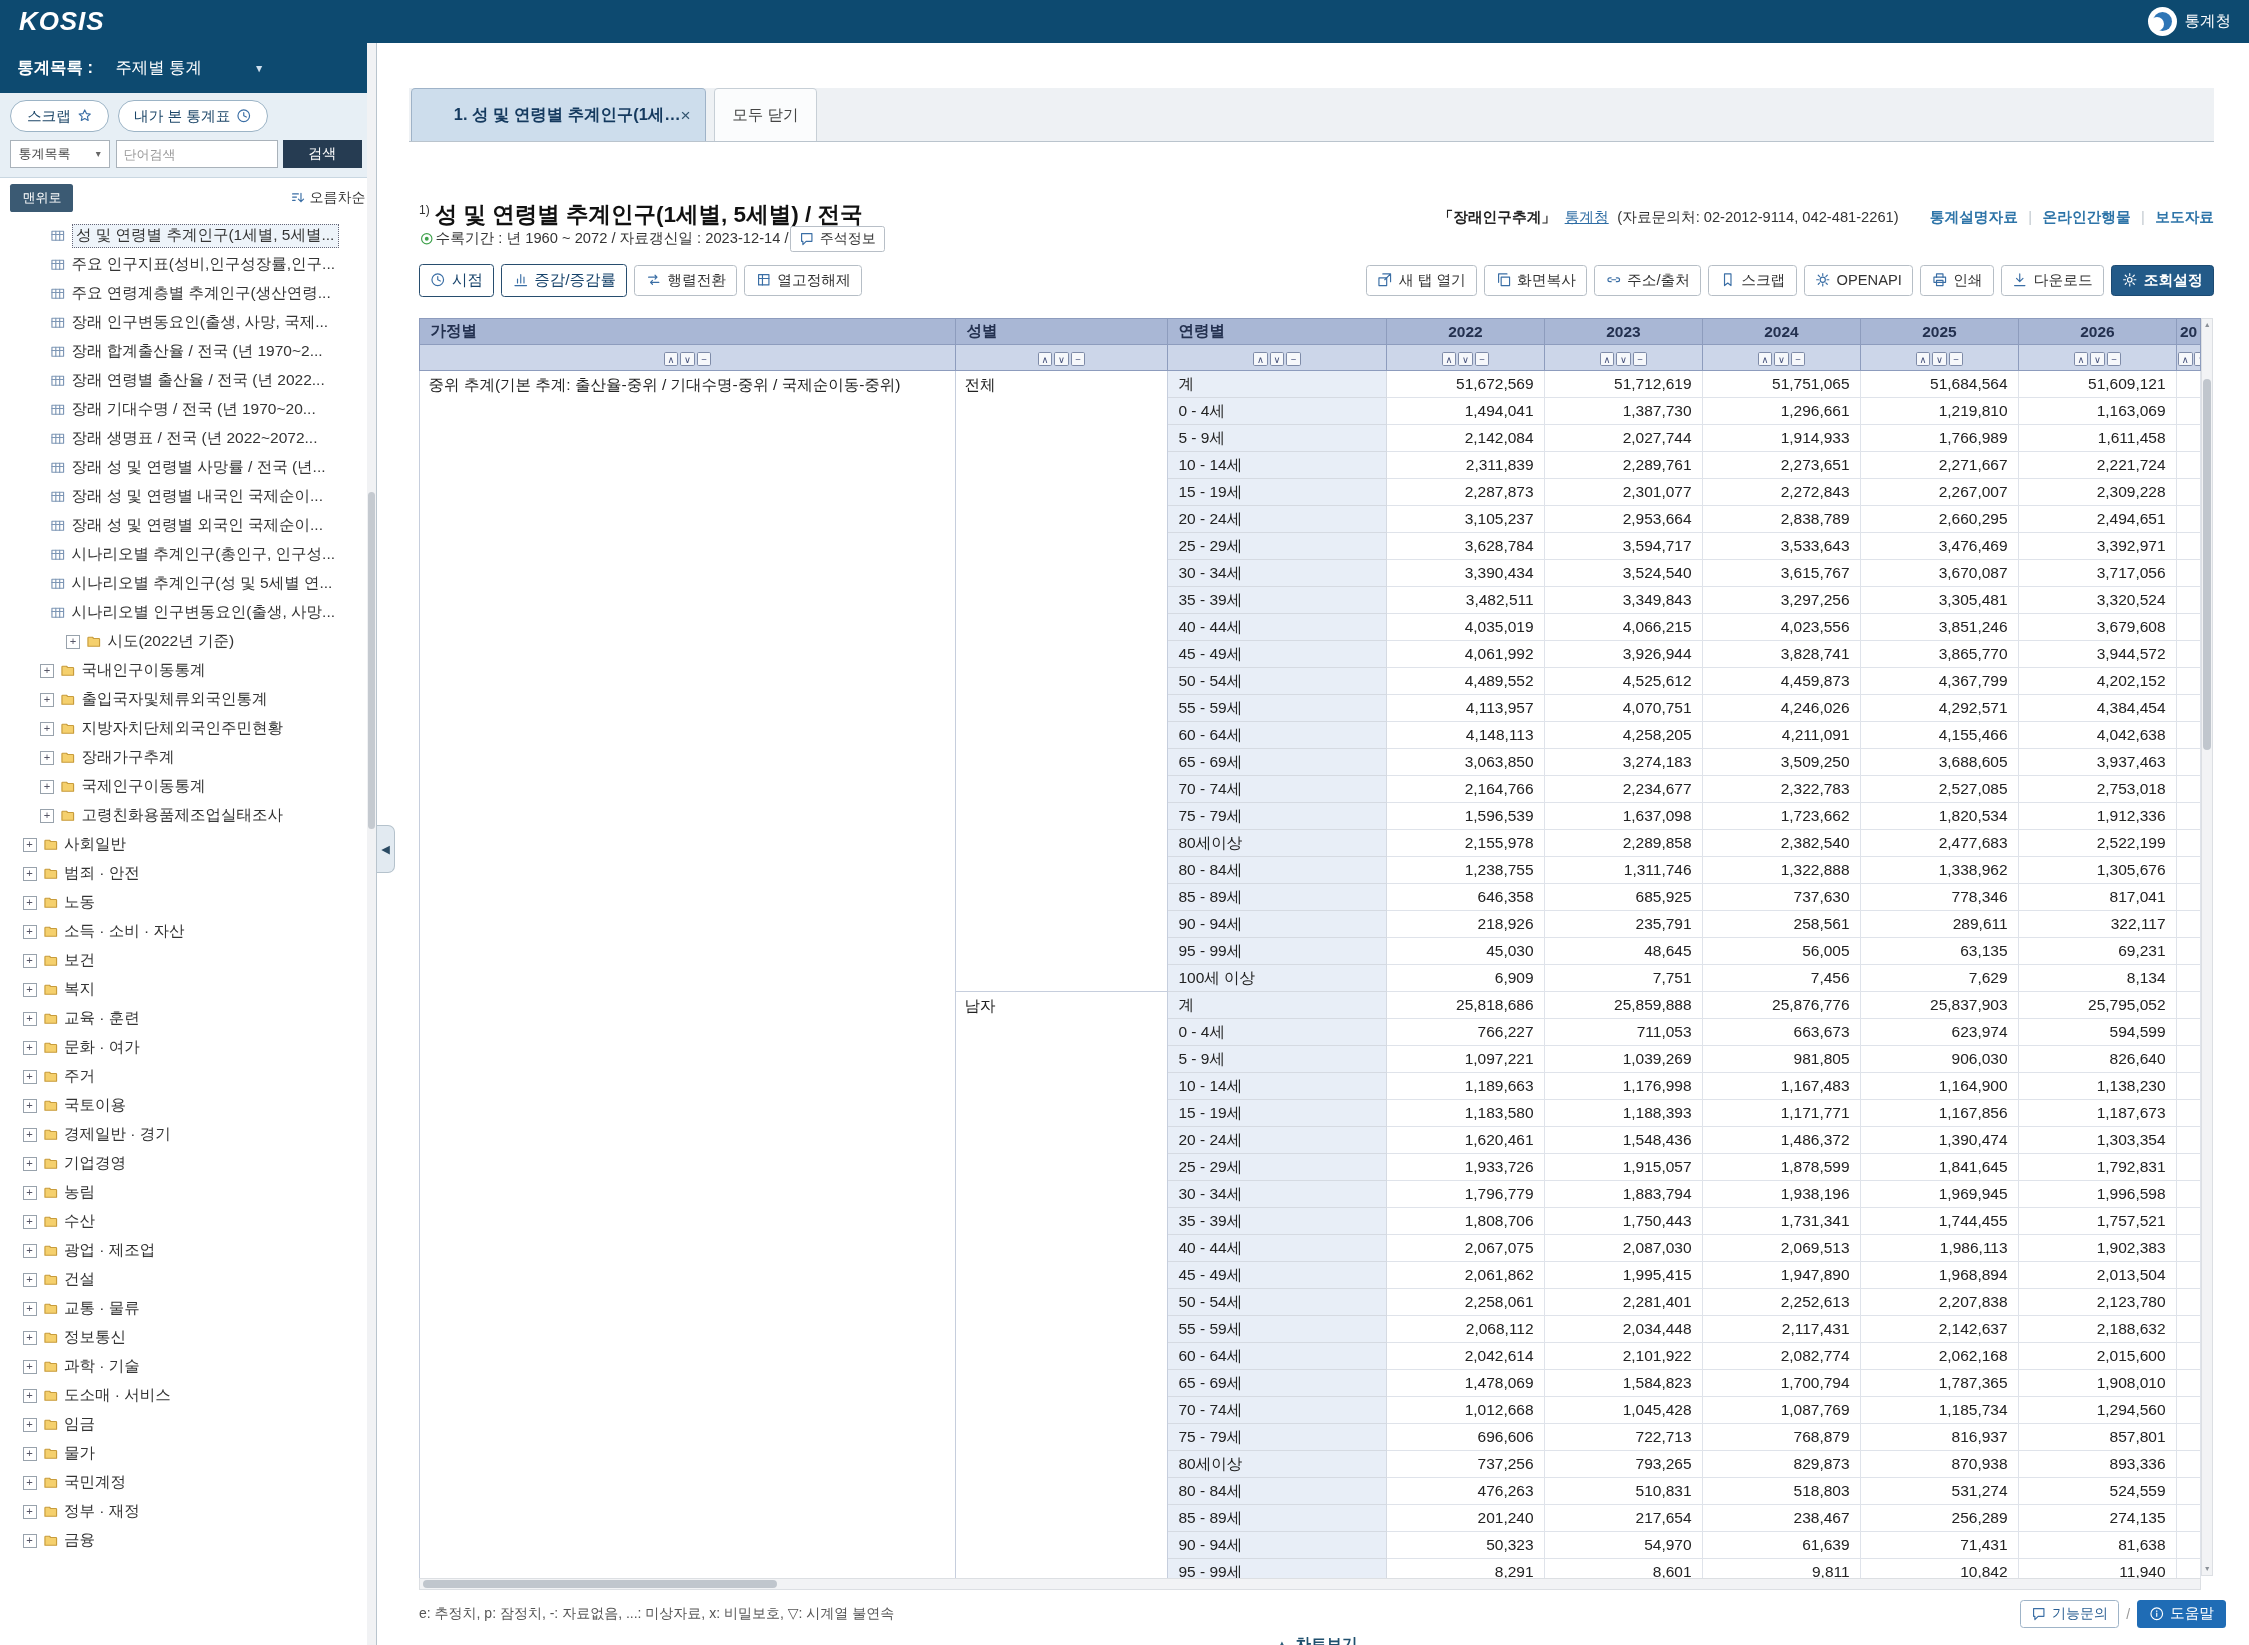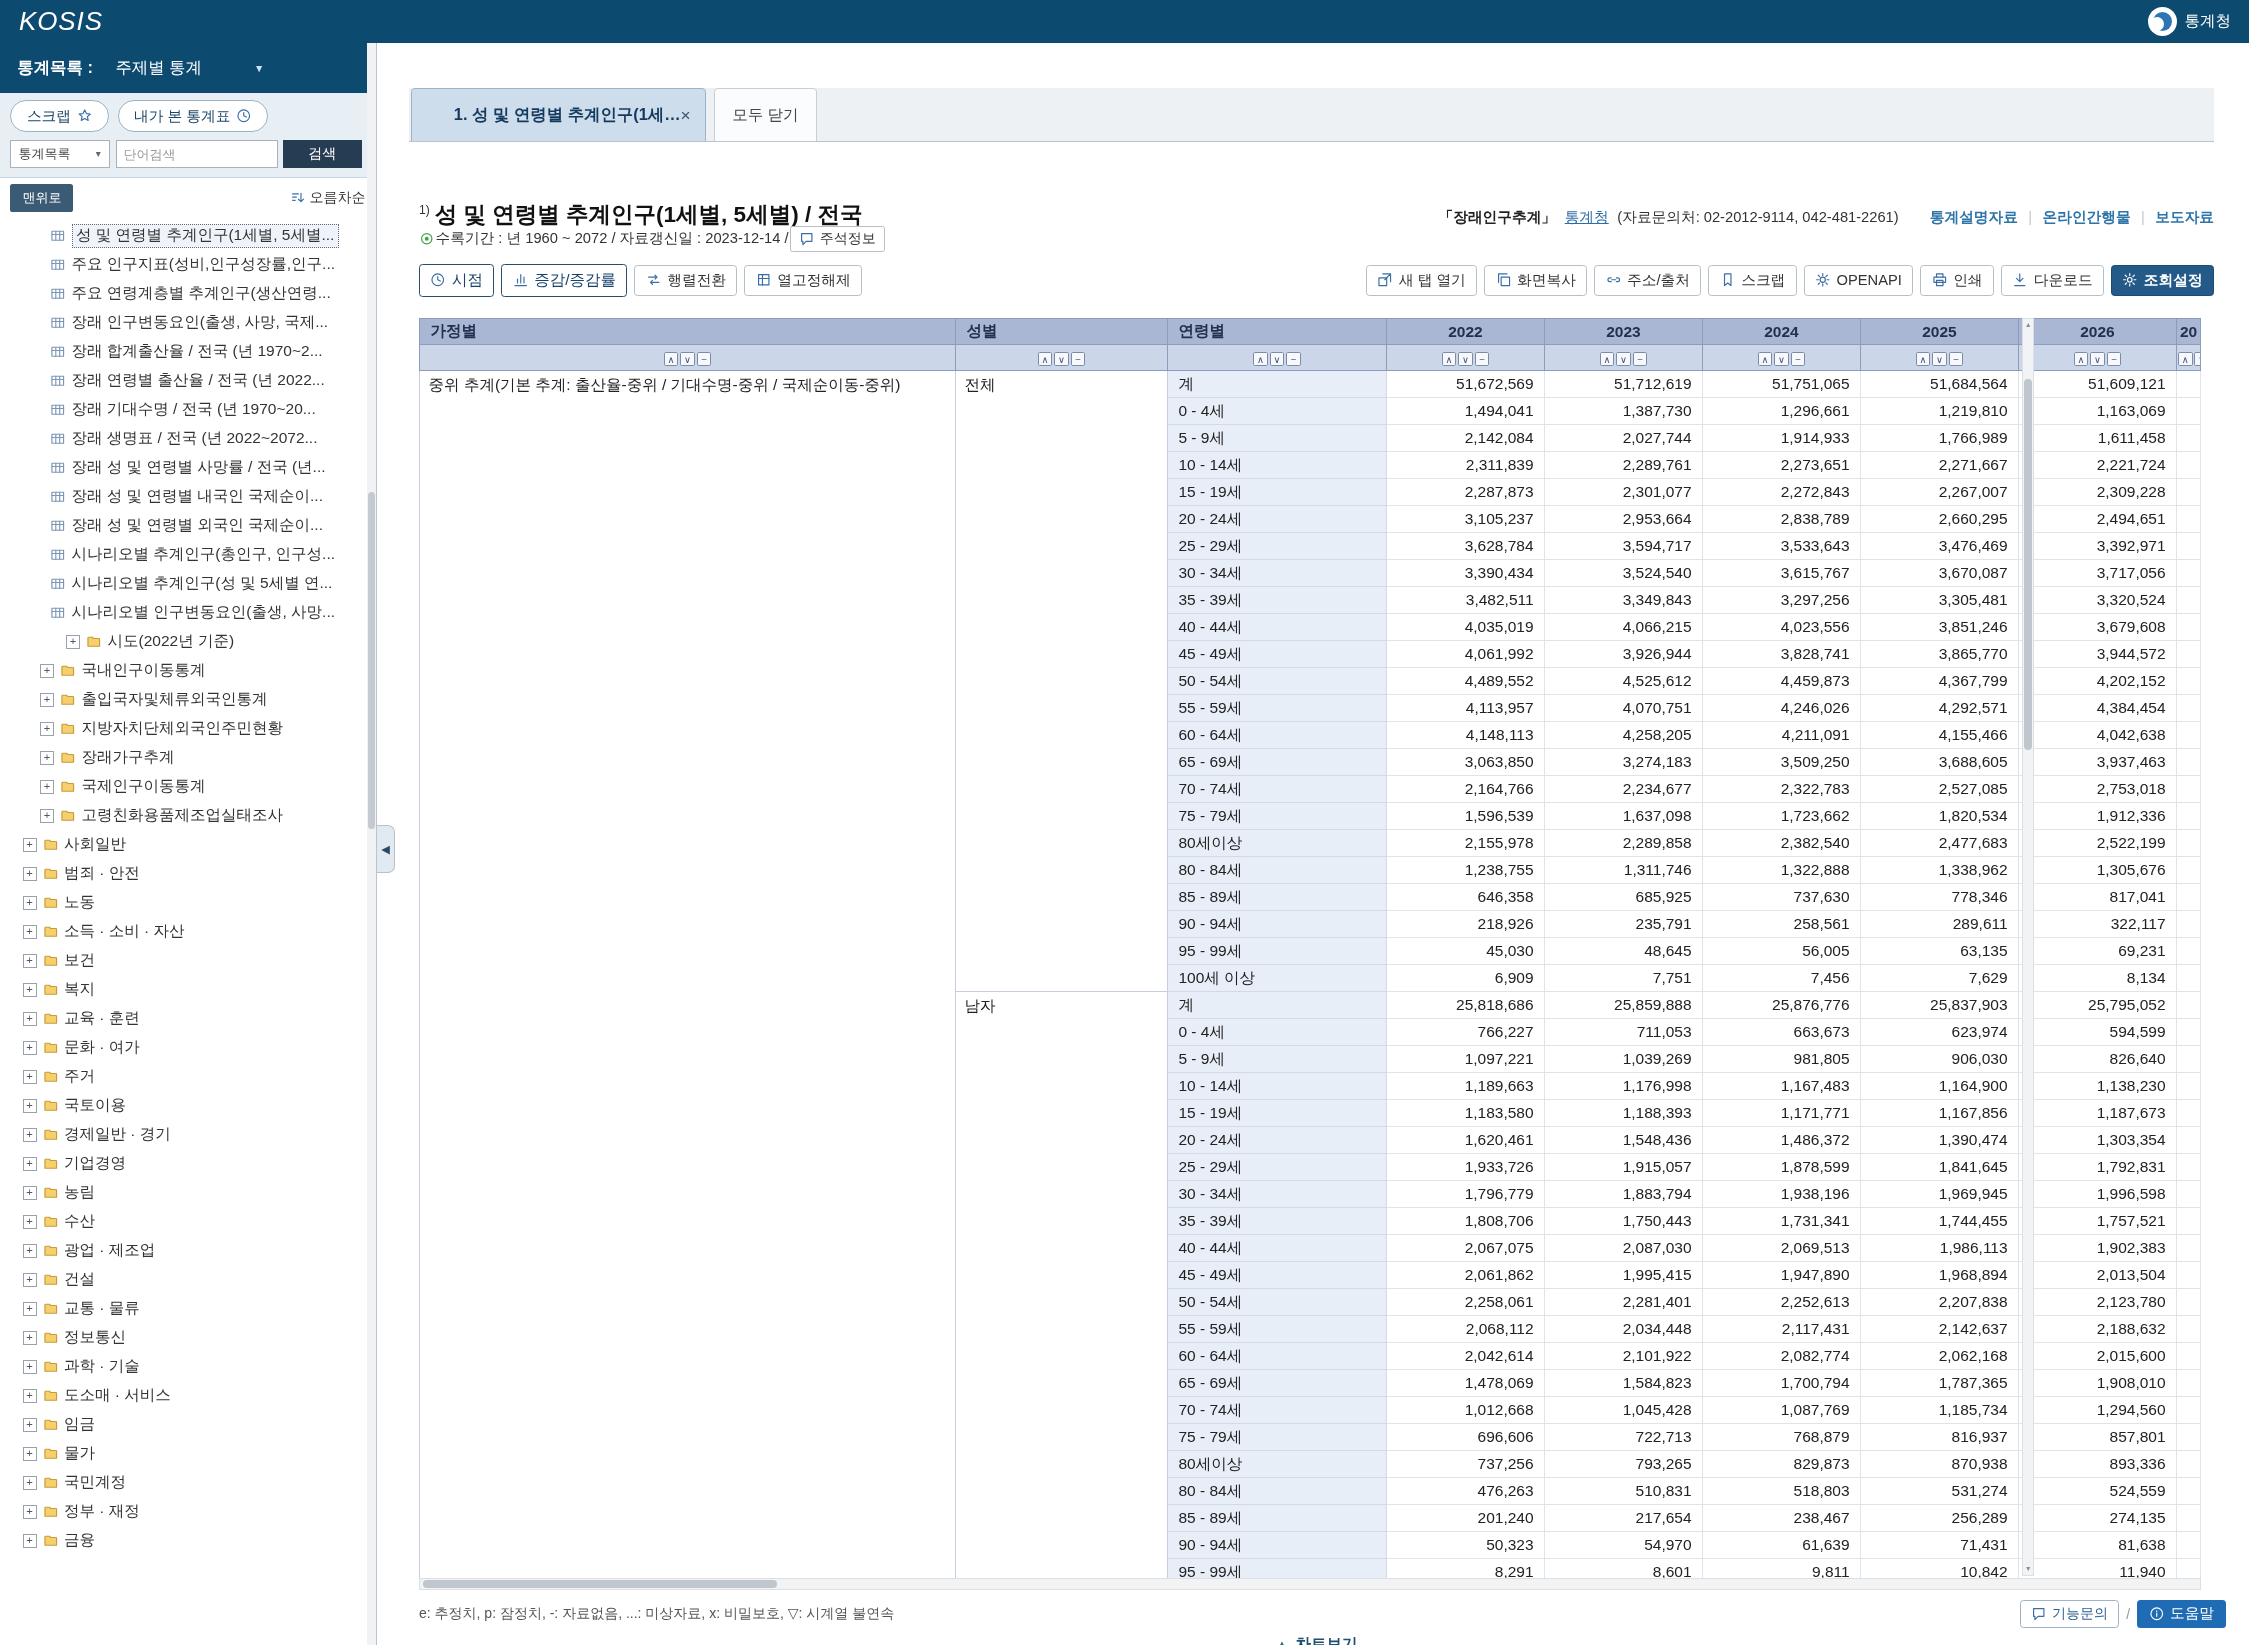--- a/index.html
+++ b/index.html
@@ -9,21 +9,21 @@
     background:#fff; color:#333; position:relative; overflow:hidden;
   }
   
   .ic { display:inline-block; width:15.5px; height:15.5px; vertical-align:middle; flex:0 0 auto; }
   .ic svg { width:100%; height:100%; fill:none; stroke:#3a6ea5; stroke-width:1.8; stroke-linecap:round; stroke-linejoin:round; }
   .ic.w svg { stroke:#fff; }
   .ic.dim svg { stroke:#7d96b5; }
   
   .topbar { position:absolute; left:0; top:0; width:2250px; height:43px; background:#0d4a70;
     display:flex; align-items:center; justify-content:space-between; padding:0 19px; }
-  .kosis-logo { color:#fff; font-size:26px; font-weight:normal; letter-spacing:0.9px; font-style:italic; }
+  .kosis-logo { color:#fff; font-size:26px; font-weight:bold; letter-spacing:0.9px; font-style:italic; }
   .agency { display:flex; align-items:center; gap:7.8px; }
   .emblem { width:29px; height:29px; border-radius:50%; background:#fff; position:relative; overflow:hidden; }
   .emblem::after { content:""; position:absolute; left:5.2px; top:5.2px; width:19px; height:19px; border-radius:50%; background:#2e75b6; }
   .emblem::before { content:""; position:absolute; left:2.6px; top:10.4px; width:14px; height:14px; border-radius:50%; background:#fff; z-index:1; }
   .agency-name { color:#fff; font-size:15.5px; }
   
   .sidebar { position:absolute; left:0; top:43px; width:377px; height:1602px; border-right:0.9px solid #b9c4cd; background:#fff; }
   .sb-head { height:50px; background:#0d4a70; display:flex; align-items:center; gap:22.5px; padding:0 17.3px; }
   .sb-head-label { color:#fff; font-size:16.4px; font-weight:bold; }
   .sb-topic { color:#fff; font-size:16.4px; display:flex; align-items:center; gap:52px; cursor:pointer; }
@@ -80,21 +80,21 @@
   .info-row { position:absolute; left:41px; top:181px; height:29px; display:flex; align-items:center; gap:1px; font-size:14.7px; color:#333; }
   .mini-btn { height:26px; border:0.9px solid #b8bfc7; background:#fff; border-radius:2.6px; font-size:14px; color:#333;
     display:inline-flex; align-items:center; gap:5.2px; padding:0 8.6px; cursor:pointer; }
   .toolbar { position:absolute; left:41px; right:36px; top:219px; height:36px; display:flex; justify-content:space-between; align-items:center; }
   .tb-group { display:flex; gap:7px; align-items:center; }
   .tbtn { height:31px; border:0.9px solid #b6bec6; background:#fff; border-radius:3.5px; color:#333; font-size:14.7px;
     display:inline-flex; align-items:center; gap:6px; padding:0 10.4px; cursor:pointer; }
   .tbtn.strong { border:1.7px solid #274d6e; color:#17436b; font-weight:normal; font-size:15.5px; height:33px; }
   .tbtn.primary { background:#235a88; border:0.9px solid #1c4a72; color:#fff; font-weight:bold; }
   
-  .table-zone { position:absolute; left:41px; top:275px; width:1615px; }
+  .table-zone { position:absolute; left:41px; top:275px; width:1794px; }
   table { border-collapse:collapse; table-layout:fixed; width:1782px; border:0.9px solid #98a3b8; }
   th,td { overflow:hidden; white-space:nowrap; }
   thead th { height:26px; background:#a9b7d5; border:0.9px solid #8d9cbd; font-size:15.5px; color:#23304f; font-weight:bold; }
   thead th.dim { text-align:left; padding-left:10.4px; }
   thead th.year { text-align:center; }
   thead tr.sort-row th { background:#ccd6e9; height:26px; font-weight:normal; }
   .sq { display:inline-block; width:14.7px; height:14.7px; border:0.9px solid #7e8ba8; background:#f6f8fb; color:#44507a;
     font-size:9.5px; line-height:13px; text-align:center; margin:0 0.9px; border-radius:1.7px; cursor:pointer; }
   tbody td { height:27px; border:0.9px solid #dfe3ea; font-size:15.5px; color:#222; }
   tbody td.assume, tbody td.sex { vertical-align:top; padding:4.3px 0 0 8.6px; background:#fff; font-size:15.5px; border-color:#c6cedd; }

